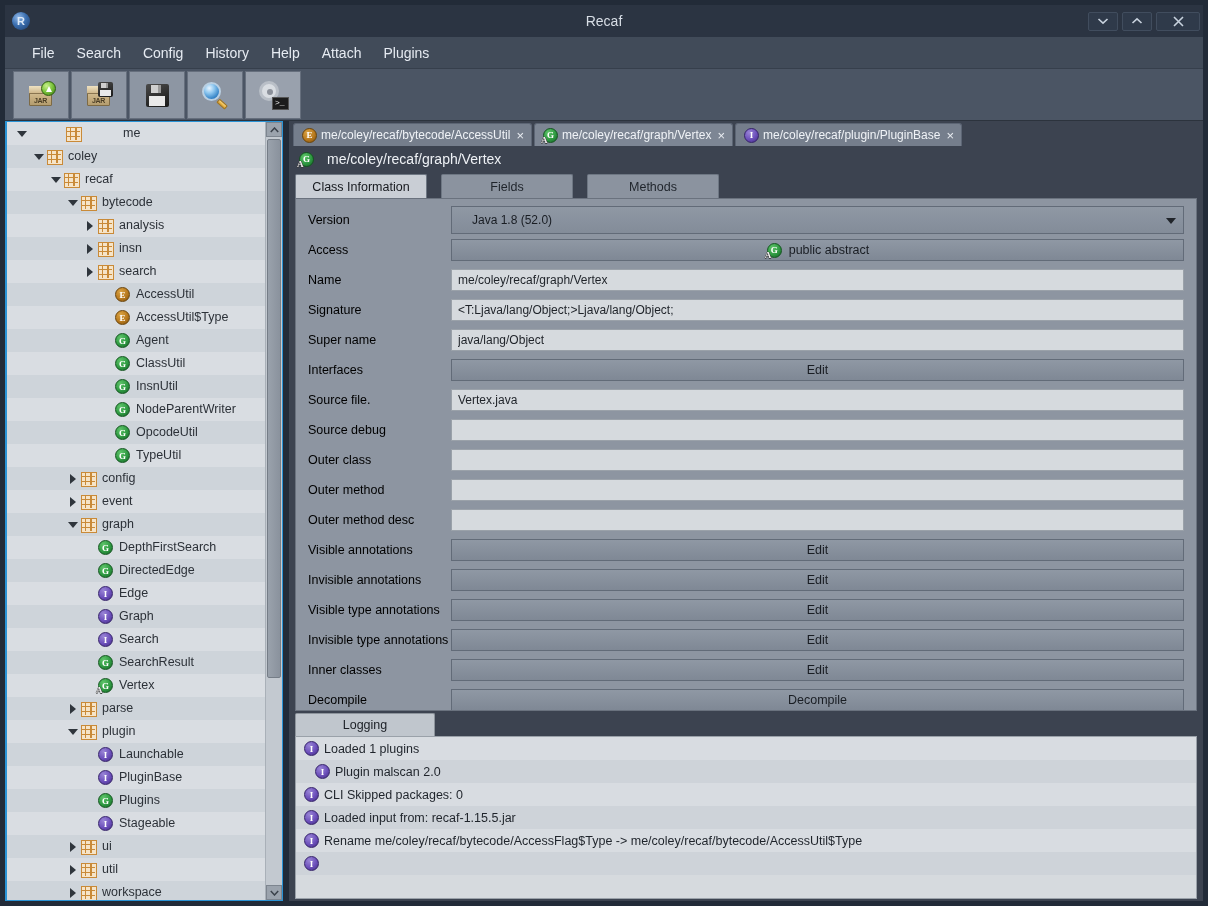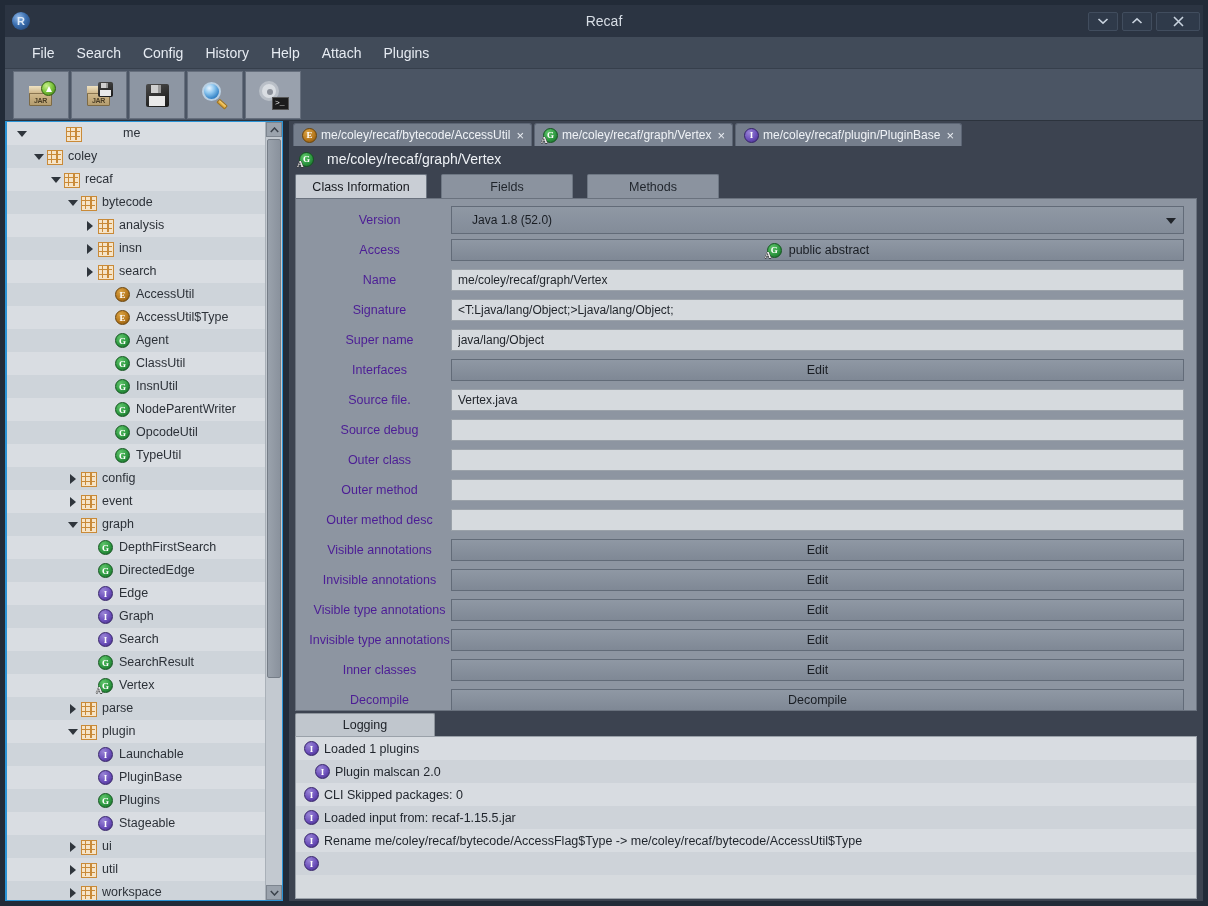--- a/index.html
+++ b/index.html
@@ -318,21 +318,21 @@
     border: 1px solid #6a727e;
     margin: 0 6px 0 6px;
     overflow: hidden;
     padding: 6px 12px 4px 12px;
   }
   .frow {
     display:flex; align-items:center; height:30px;
   }
   .flabel {
     width: 143px; min-width:143px;
-    font-size: 12.5px; color:#4c1d95;text-align:center;
+    font-size: 12.5px; color:#000000;
   }
   .fctl { flex:1; height: 22px; display:flex; align-items:center; }
   .ftext {
     width:100%; height:22px;
     background:#d6dade; border:1px solid #9aa1a9;
     font-size:12px; color:#1e2228;
     padding: 0 6px; line-height:20px;
     font-family:"Liberation Sans",sans-serif;
     outline:none;
   }

